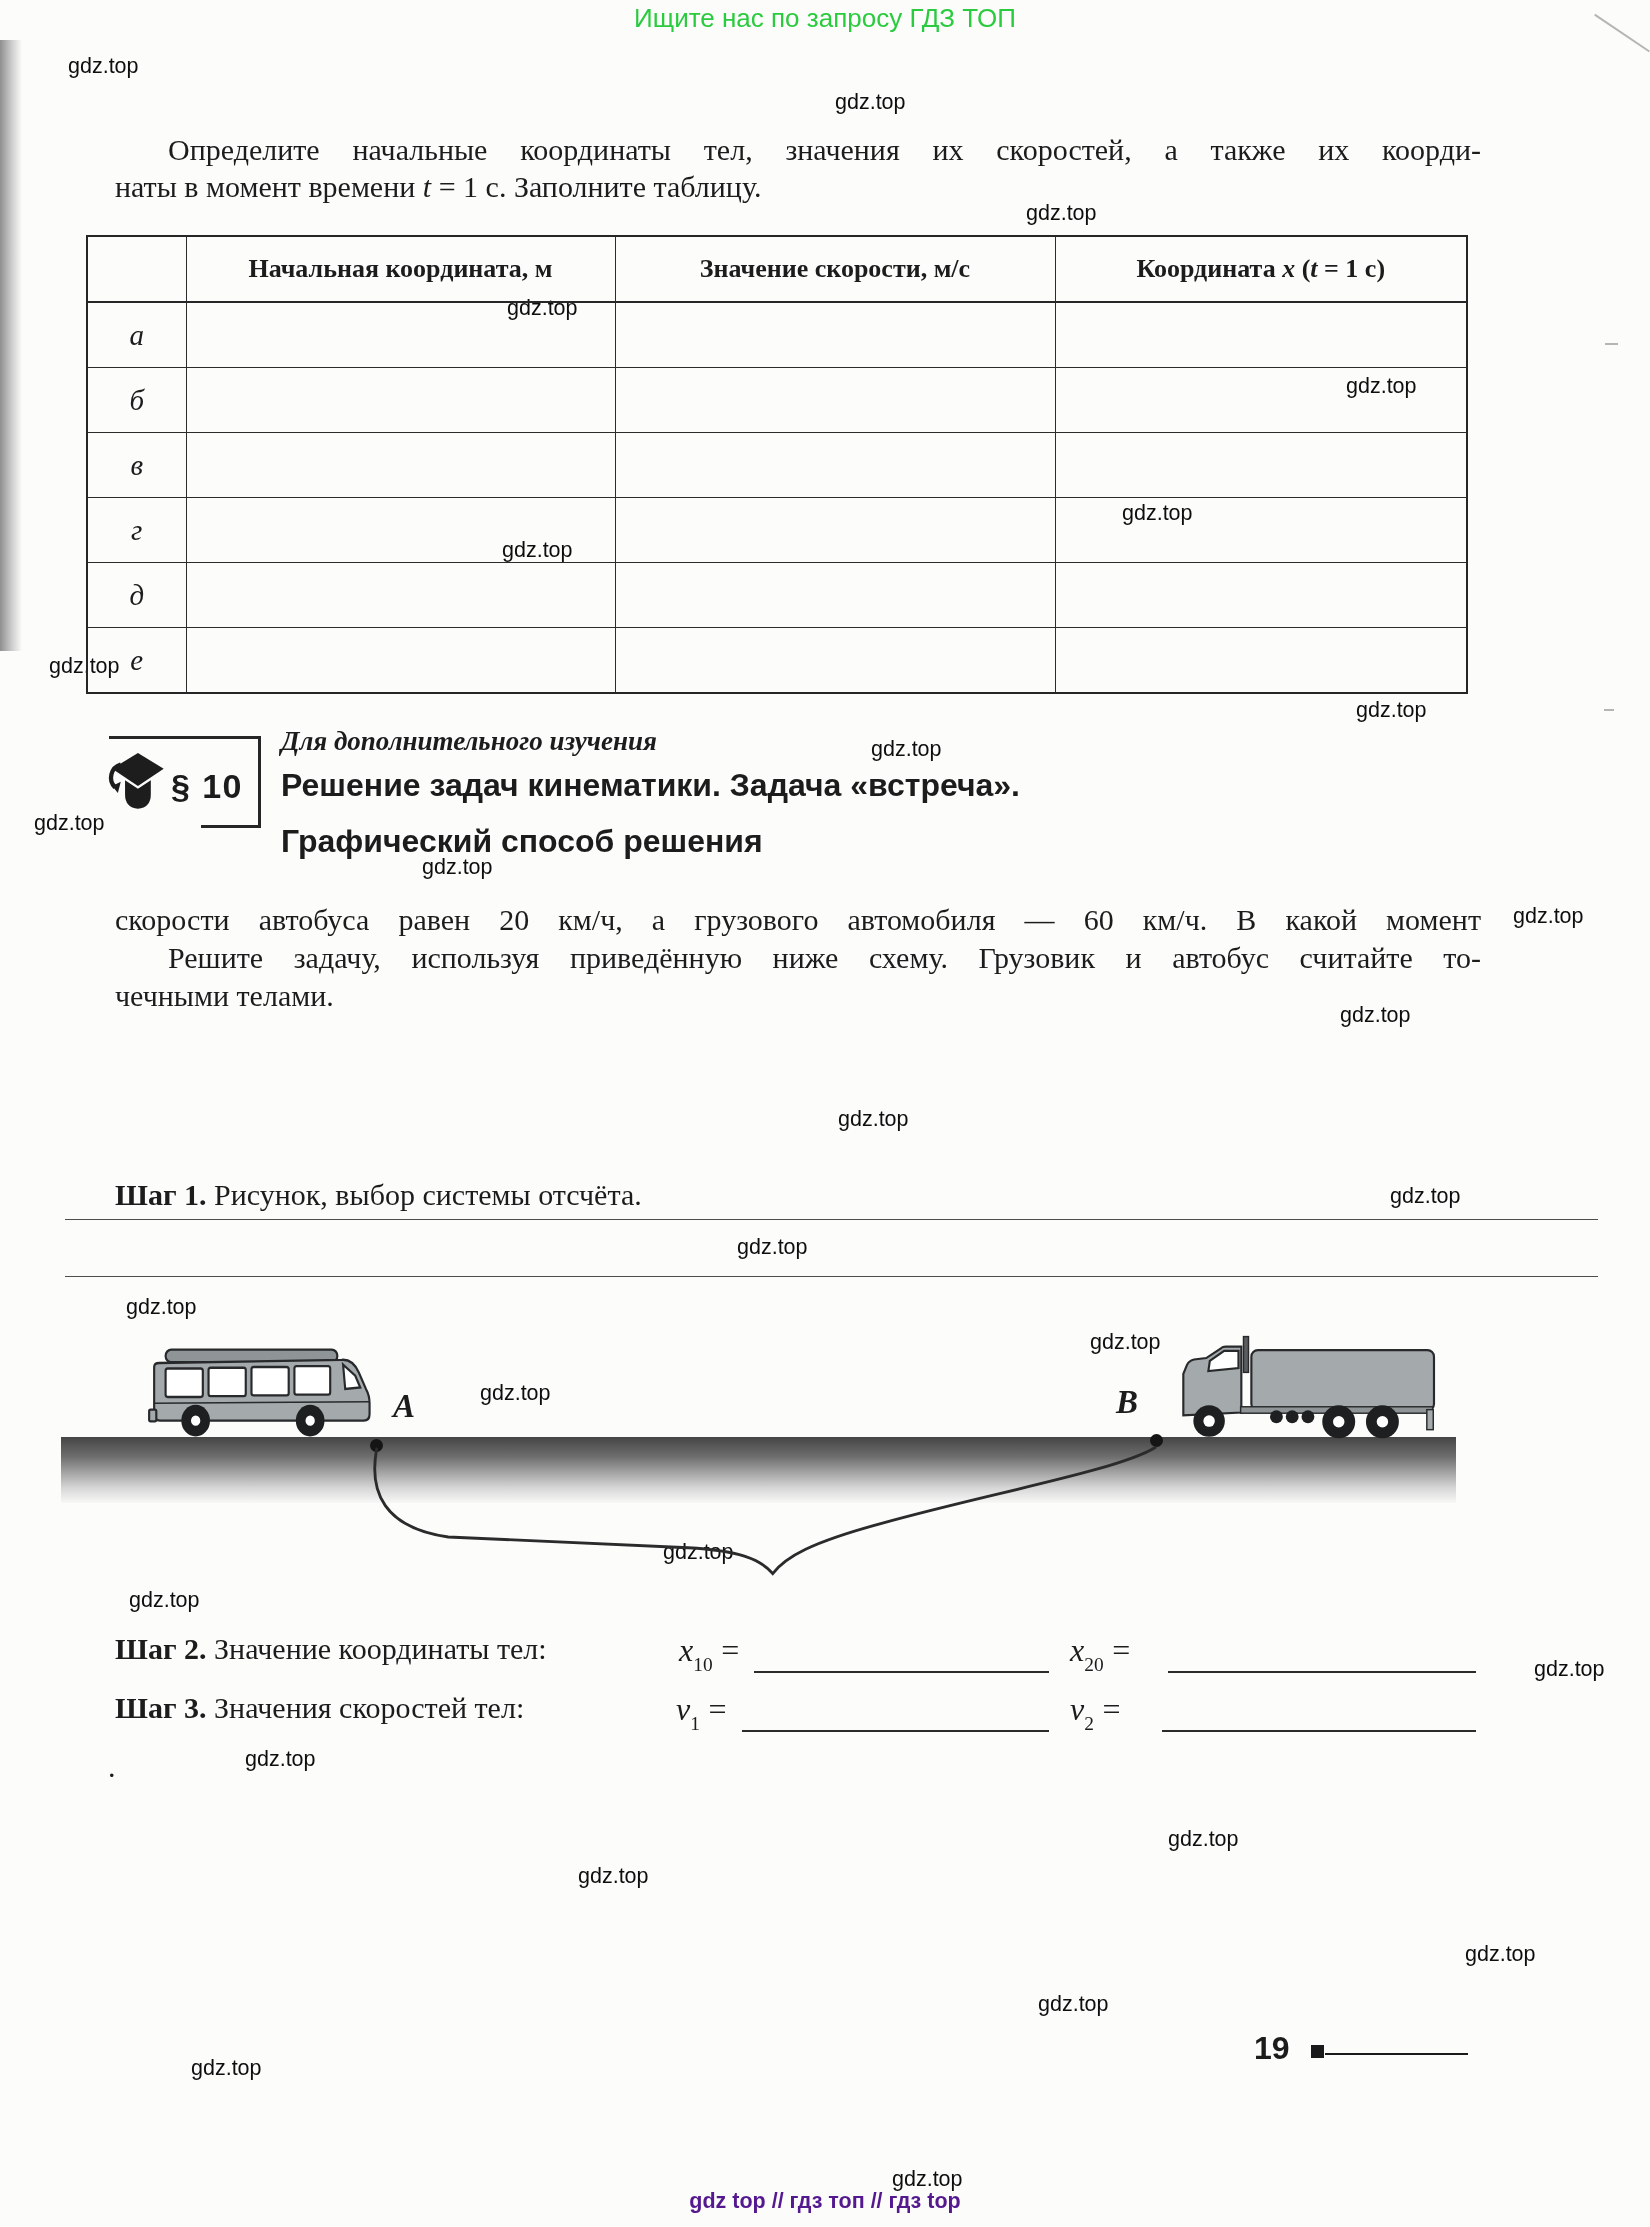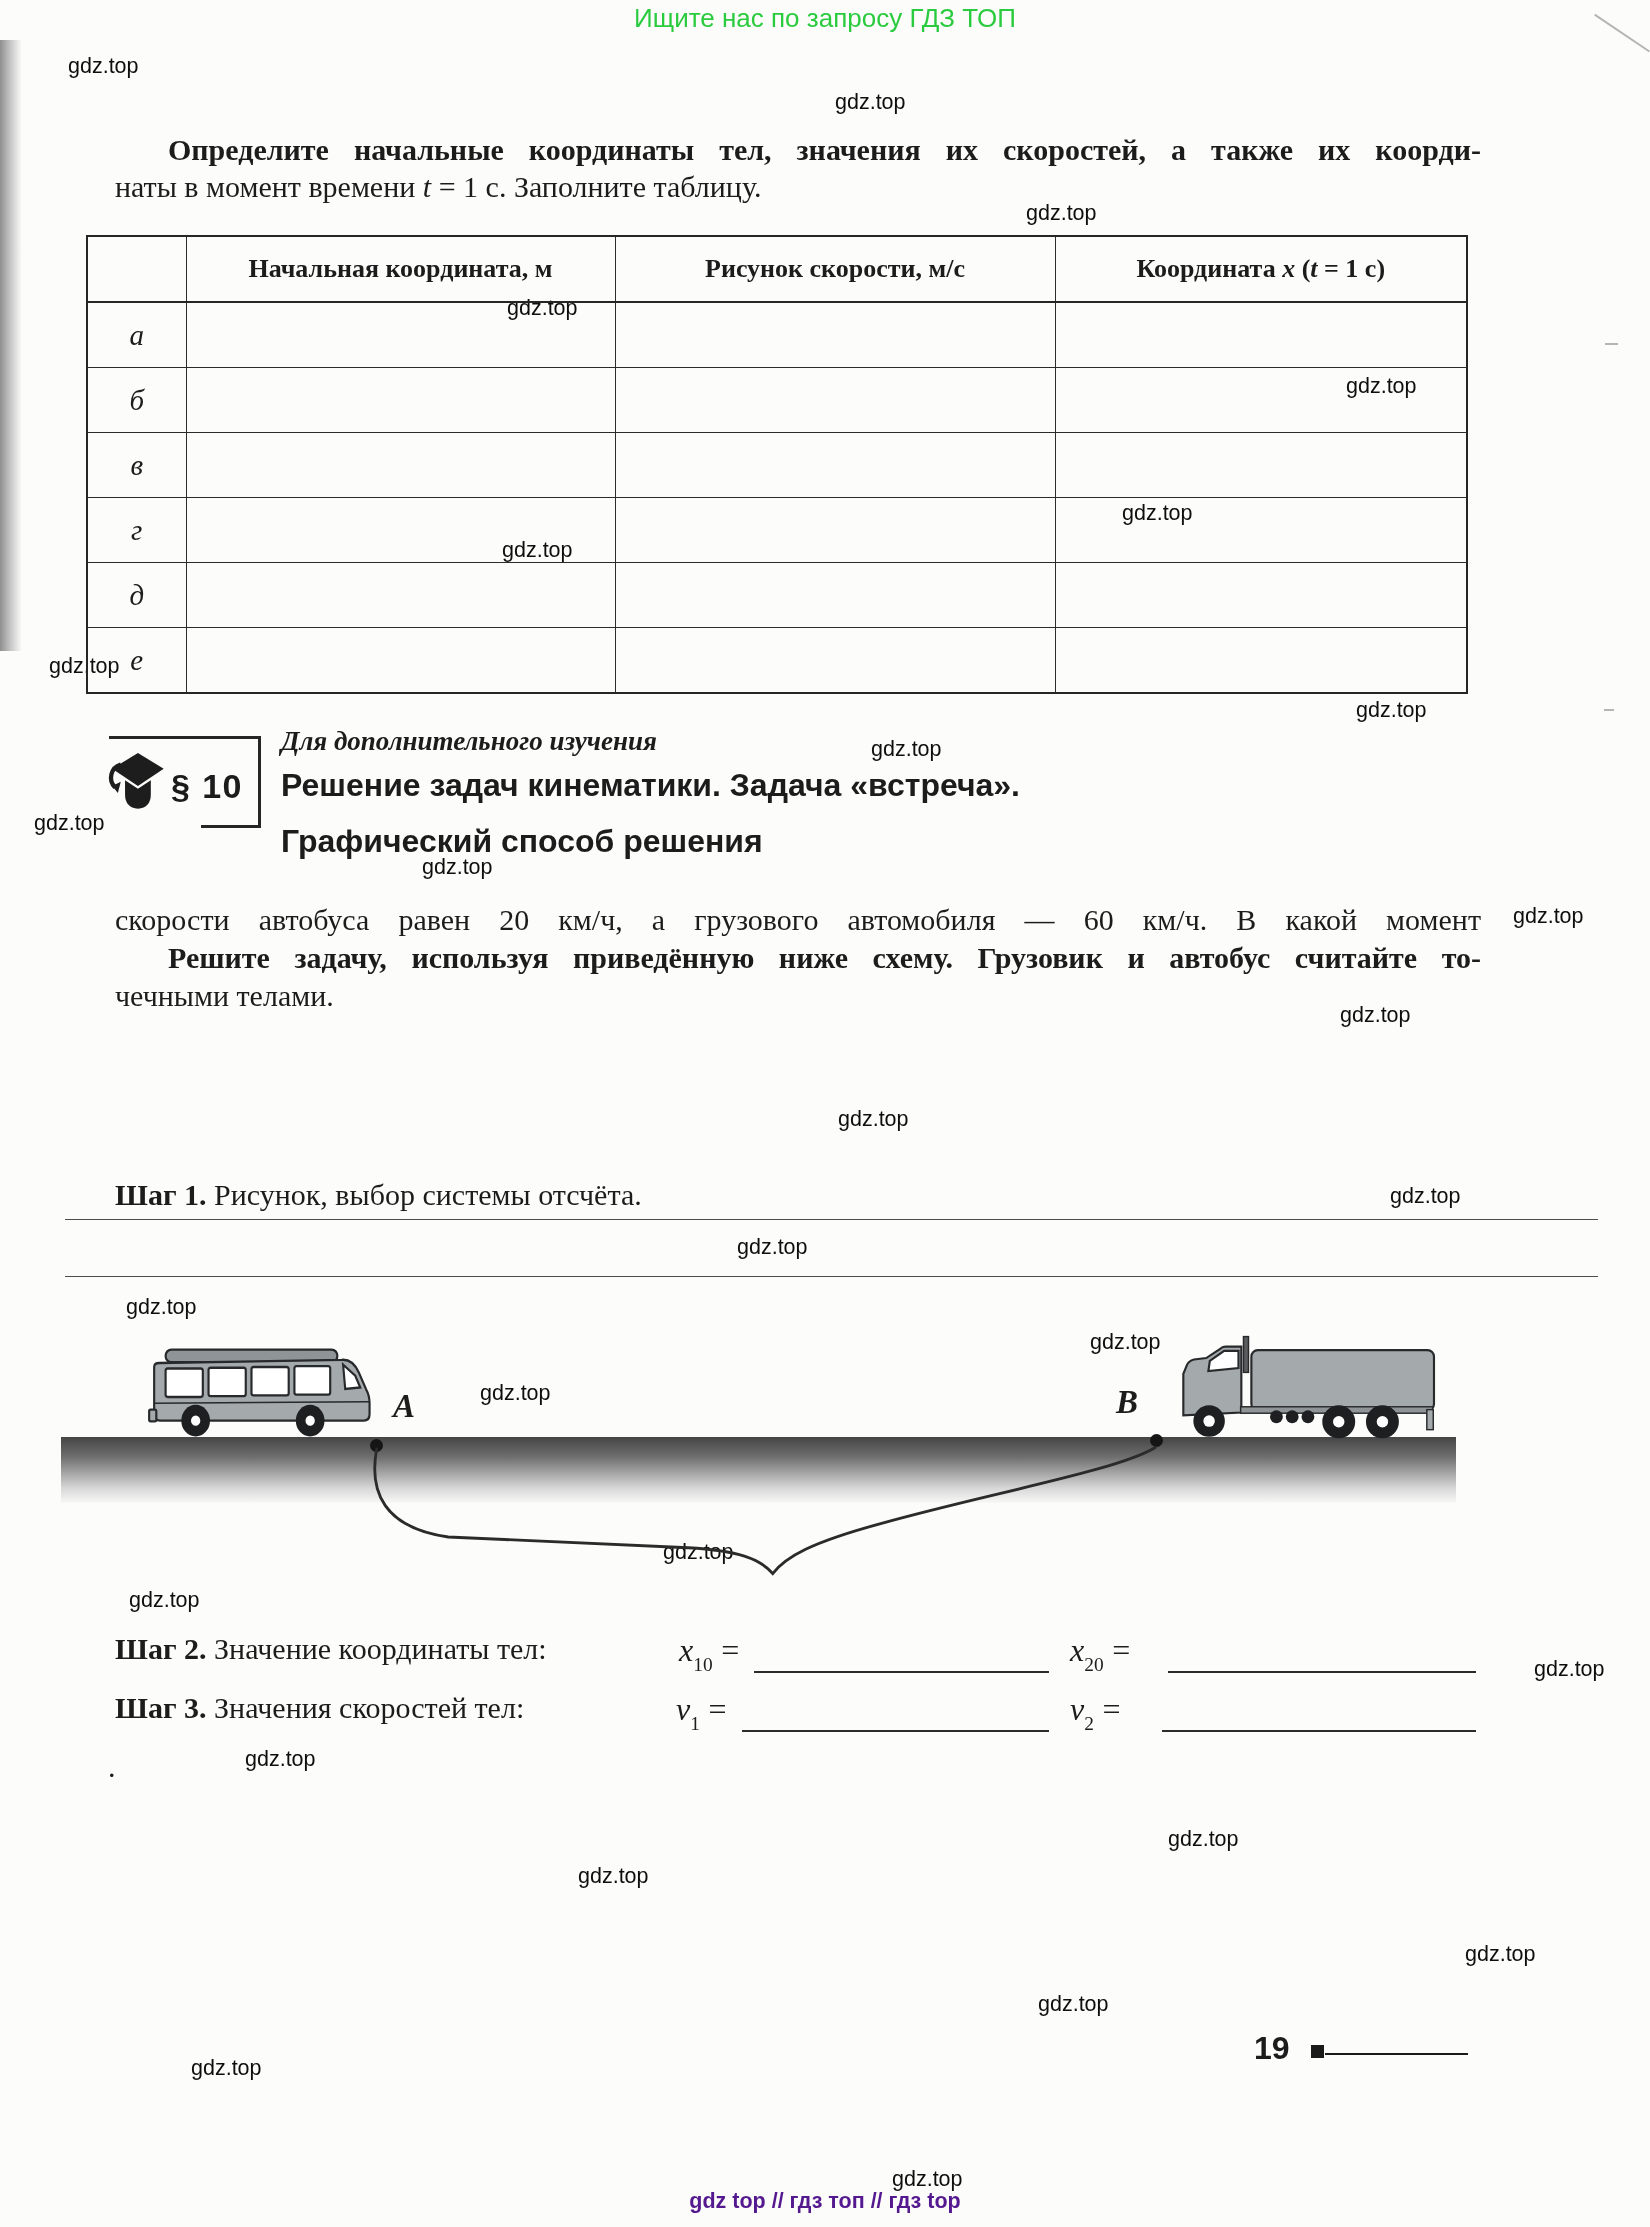--- a/index.html
+++ b/index.html
@@ -12,21 +12,21 @@
   .corner-mark{position:absolute;background:#b5b5b5;}
   
   .green-header{position:absolute;left:0;right:0;top:2.9px;text-align:center;
     font-family:"Liberation Sans",sans-serif;font-size:26px;color:var(--green);}
   
   .wm{position:absolute;font-family:"Liberation Sans",sans-serif;font-size:21.5px;
       color:#0e0e0e;white-space:nowrap;}
   
   .intro{position:absolute;left:115px;top:131px;width:1366px;font-size:30px;line-height:37px;}
   .j{text-align:justify;text-align-last:justify;}
-  .ind1{padding-left:53px;font-weight:bold;}
+  .ind1{padding-left:53px;}
   .ind2{padding-left:165px;}
   
   table.tbl{position:absolute;left:86px;top:235px;width:1381px;border-collapse:collapse;
     table-layout:fixed;}
   table.tbl, table.tbl th, table.tbl td{border:1.4px solid #2c2c2c;}
   table.tbl{border:2.2px solid #262626;}
   table.tbl thead th{border-bottom:2.2px solid #262626;height:62px;
     font-size:26px;font-weight:bold;text-align:center;vertical-align:middle;}
   table.tbl tbody td{height:62px;}
   td.rlbl{font-style:italic;font-size:29px;text-align:center;vertical-align:middle;}
@@ -123,21 +123,21 @@
     <colgroup>
         <col style="width:99px">
         <col style="width:429px">
         <col style="width:440px">
         <col style="width:412px">
       </colgroup>
     <thead>
       <tr>
         <th></th>
         <th>Начальная координата, м</th>
-        <th>Рисунок скорости, м/с</th>
+        <th>Значение скорости, м/с</th>
         <th>Координата <i>x</i> (<i>t</i> = 1 с)</th>
       </tr>
     </thead>
     <tbody>
       <tr>
           <td class="rlbl">а</td>
           <td></td>
           <td></td>
           <td></td>
         </tr>

